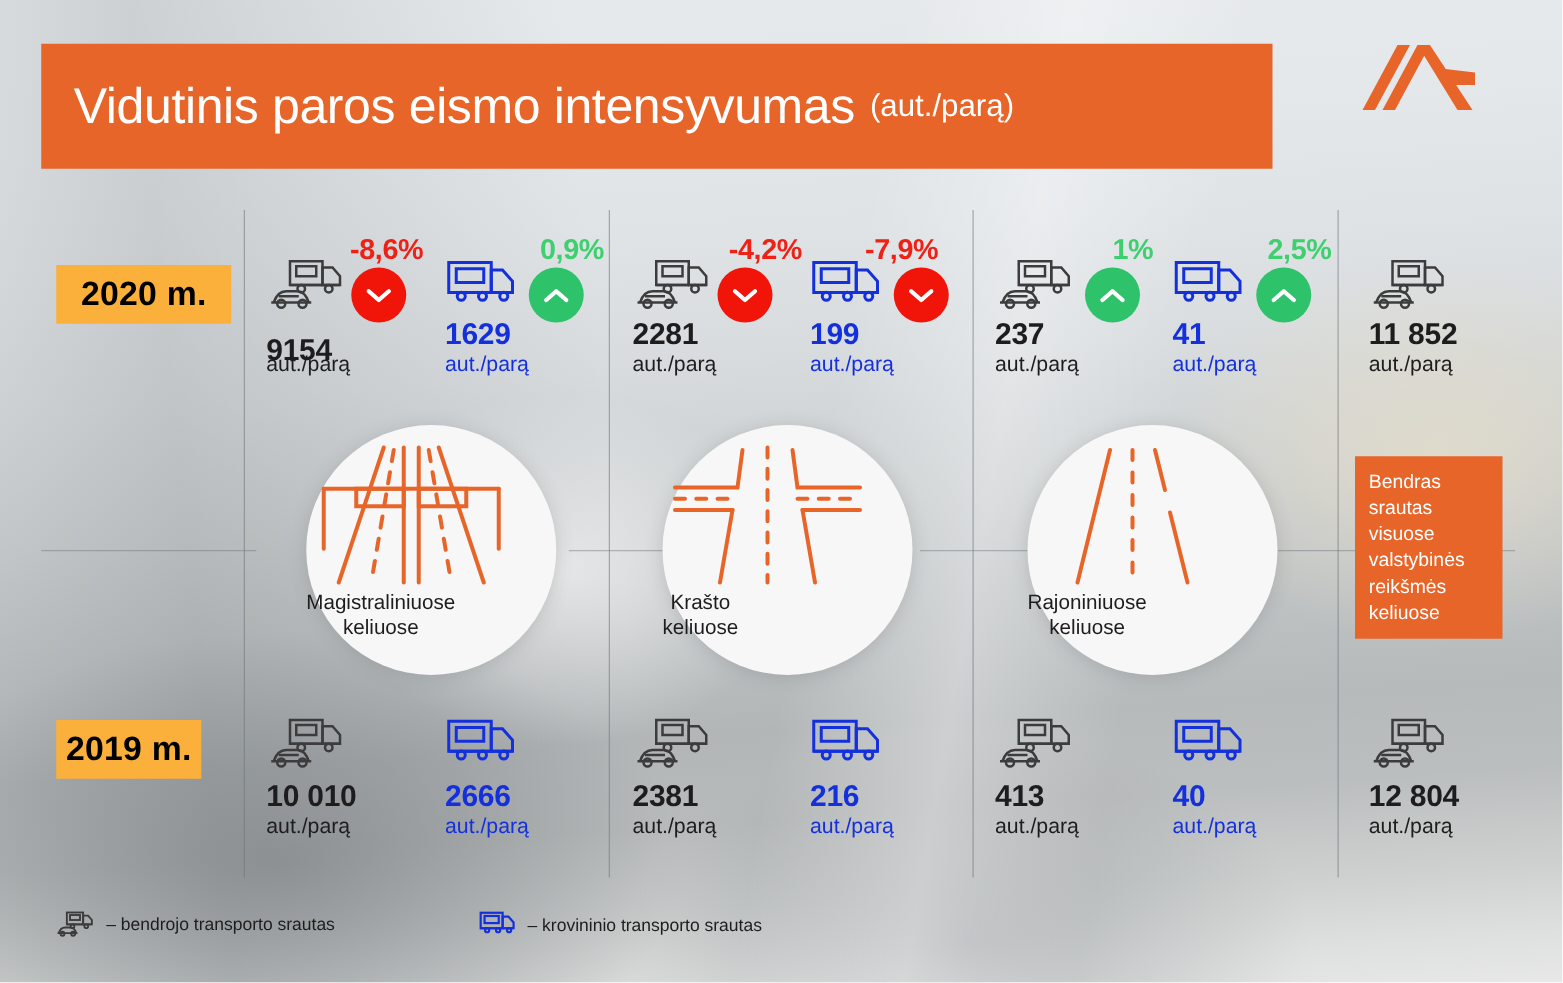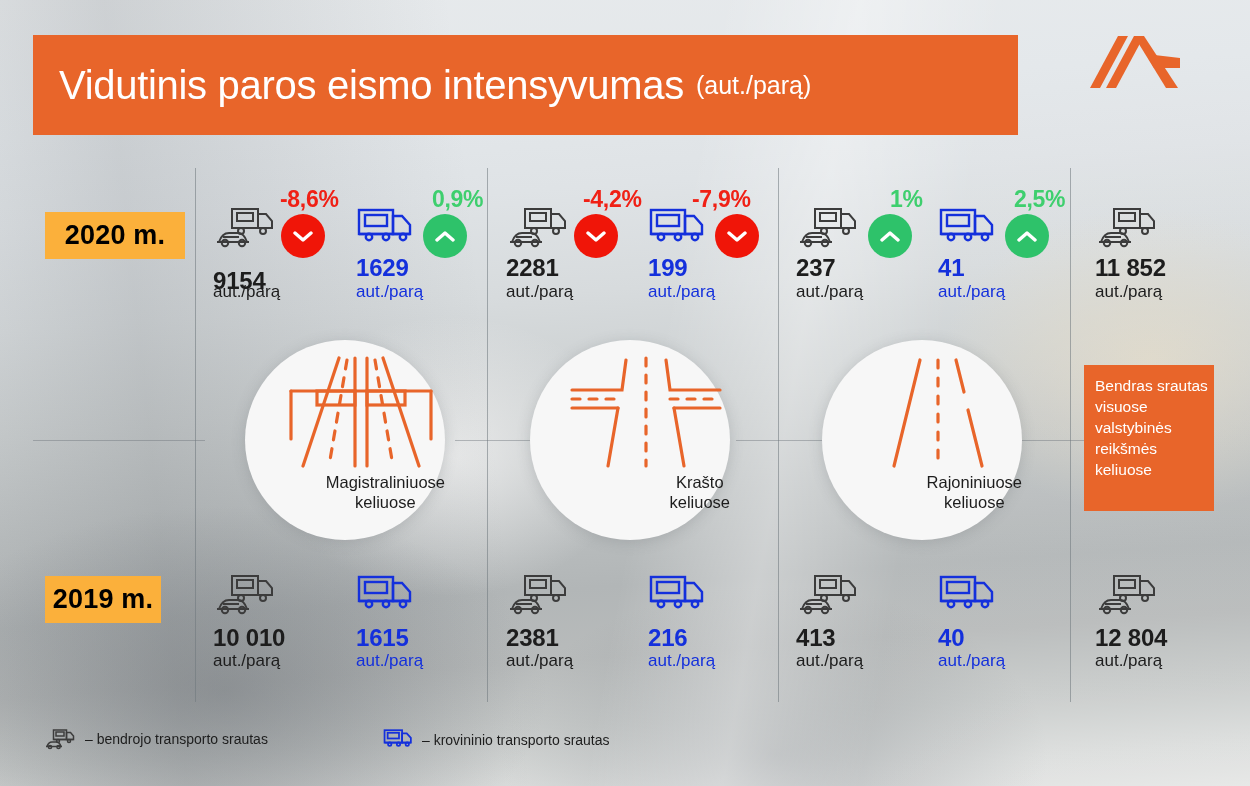--- a/index.html
+++ b/index.html
@@ -100,32 +100,32 @@
   }
   .c-dark { color: #1d1d1d; }
   .c-blue { color: #1430dc; }
 
   
   .road-circle {
     position: absolute; width: 200px; height: 200px; border-radius: 50%;
     background: #f7f7f7;
     box-shadow: 0 2px 14px rgba(90,95,100,0.22);
     display: flex; flex-direction: column;
-    align-items: flex-end; justify-content: flex-start;
+    align-items: flex-start; justify-content: flex-start;
   }
   .road-svg { display: block; margin-top: 16px; }
   .road-label {
     text-align: center; color: #1d1d1d;
     font-size: 16.5px; line-height: 20px; margin-top: 4px;
   }
 
   
   .note-box {
     position: absolute; left: 1084px; top: 365px;
-    width: 130px; height: 146px;
+    width: 118px; height: 146px;
     background: #e8652a; color: #ffffff;
     font-size: 15.5px; line-height: 21px;
     padding: 10px 0 0 11px;
   }
 
   
   .legend-item { position: absolute; display: flex; align-items: center; }
   .legend-text { font-size: 14px; color: #1d1d1d; margin-left: 7px; white-space: nowrap; }
 </style>
 </head>
@@ -393,21 +393,21 @@
       <g fill="none" stroke="#1430dc" stroke-width="2.4">
         <rect x="3" y="4" width="34" height="24"></rect>
           <rect x="9" y="9" width="22" height="11"></rect>
         <path d="M37 10 h9 l8 9 v9 h-17 z"></path>
         <path d="M3 28 h51"></path>
         <circle cx="13" cy="31" r="3.2"></circle>
           <circle cx="30" cy="31" r="3.2"></circle>
           <circle cx="47" cy="31" r="3.2"></circle>
       </g>
     </svg>
-    <div class="value c-blue" style="left:356px; top:624px;">1615</div>
+    <div class="value c-blue" style="left:356px; top:624px;">2666</div>
     <div class="unit  c-blue" style="left:356px; top:651px;">aut./parą</div>
 
     <svg class="veh-icon" style="left:506px; top:568px;" width="68" height="52" viewBox="0 0 68 52">
       <g fill="none" stroke="#3c3c3c" stroke-width="2">
         <rect x="19" y="8" width="26" height="19"></rect>
           <rect x="24" y="12" width="16" height="8"></rect>
         <path d="M45 13 h8 l6 7 v7 h-14 z"></path>
         <path d="M19 27 h40"></path>
           <circle cx="28" cy="30" r="3"></circle>
           <circle cx="50" cy="30" r="3"></circle>

